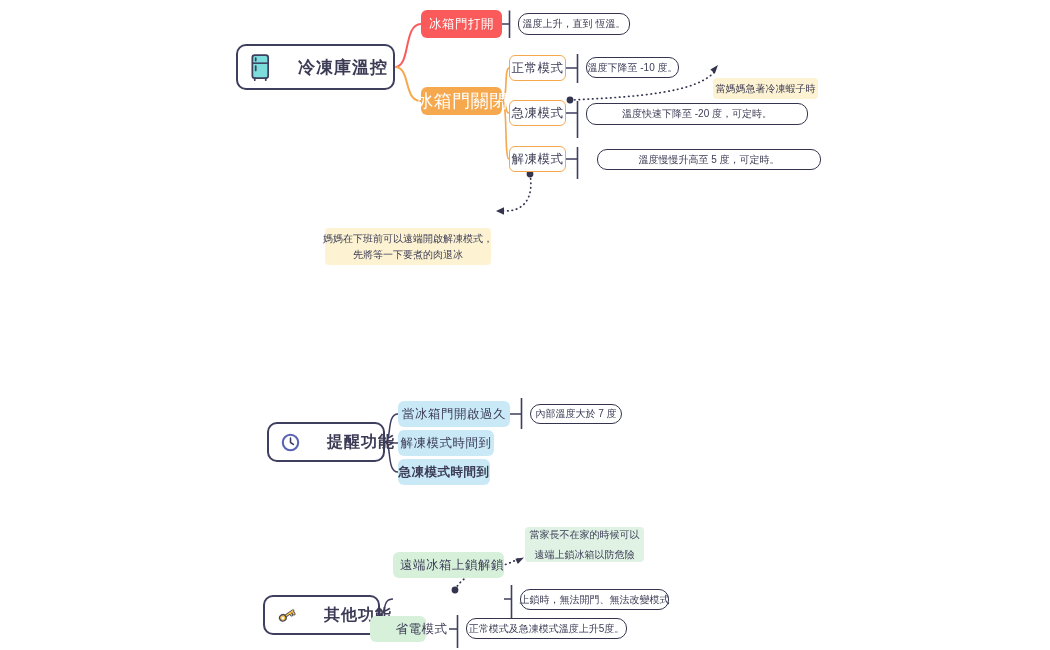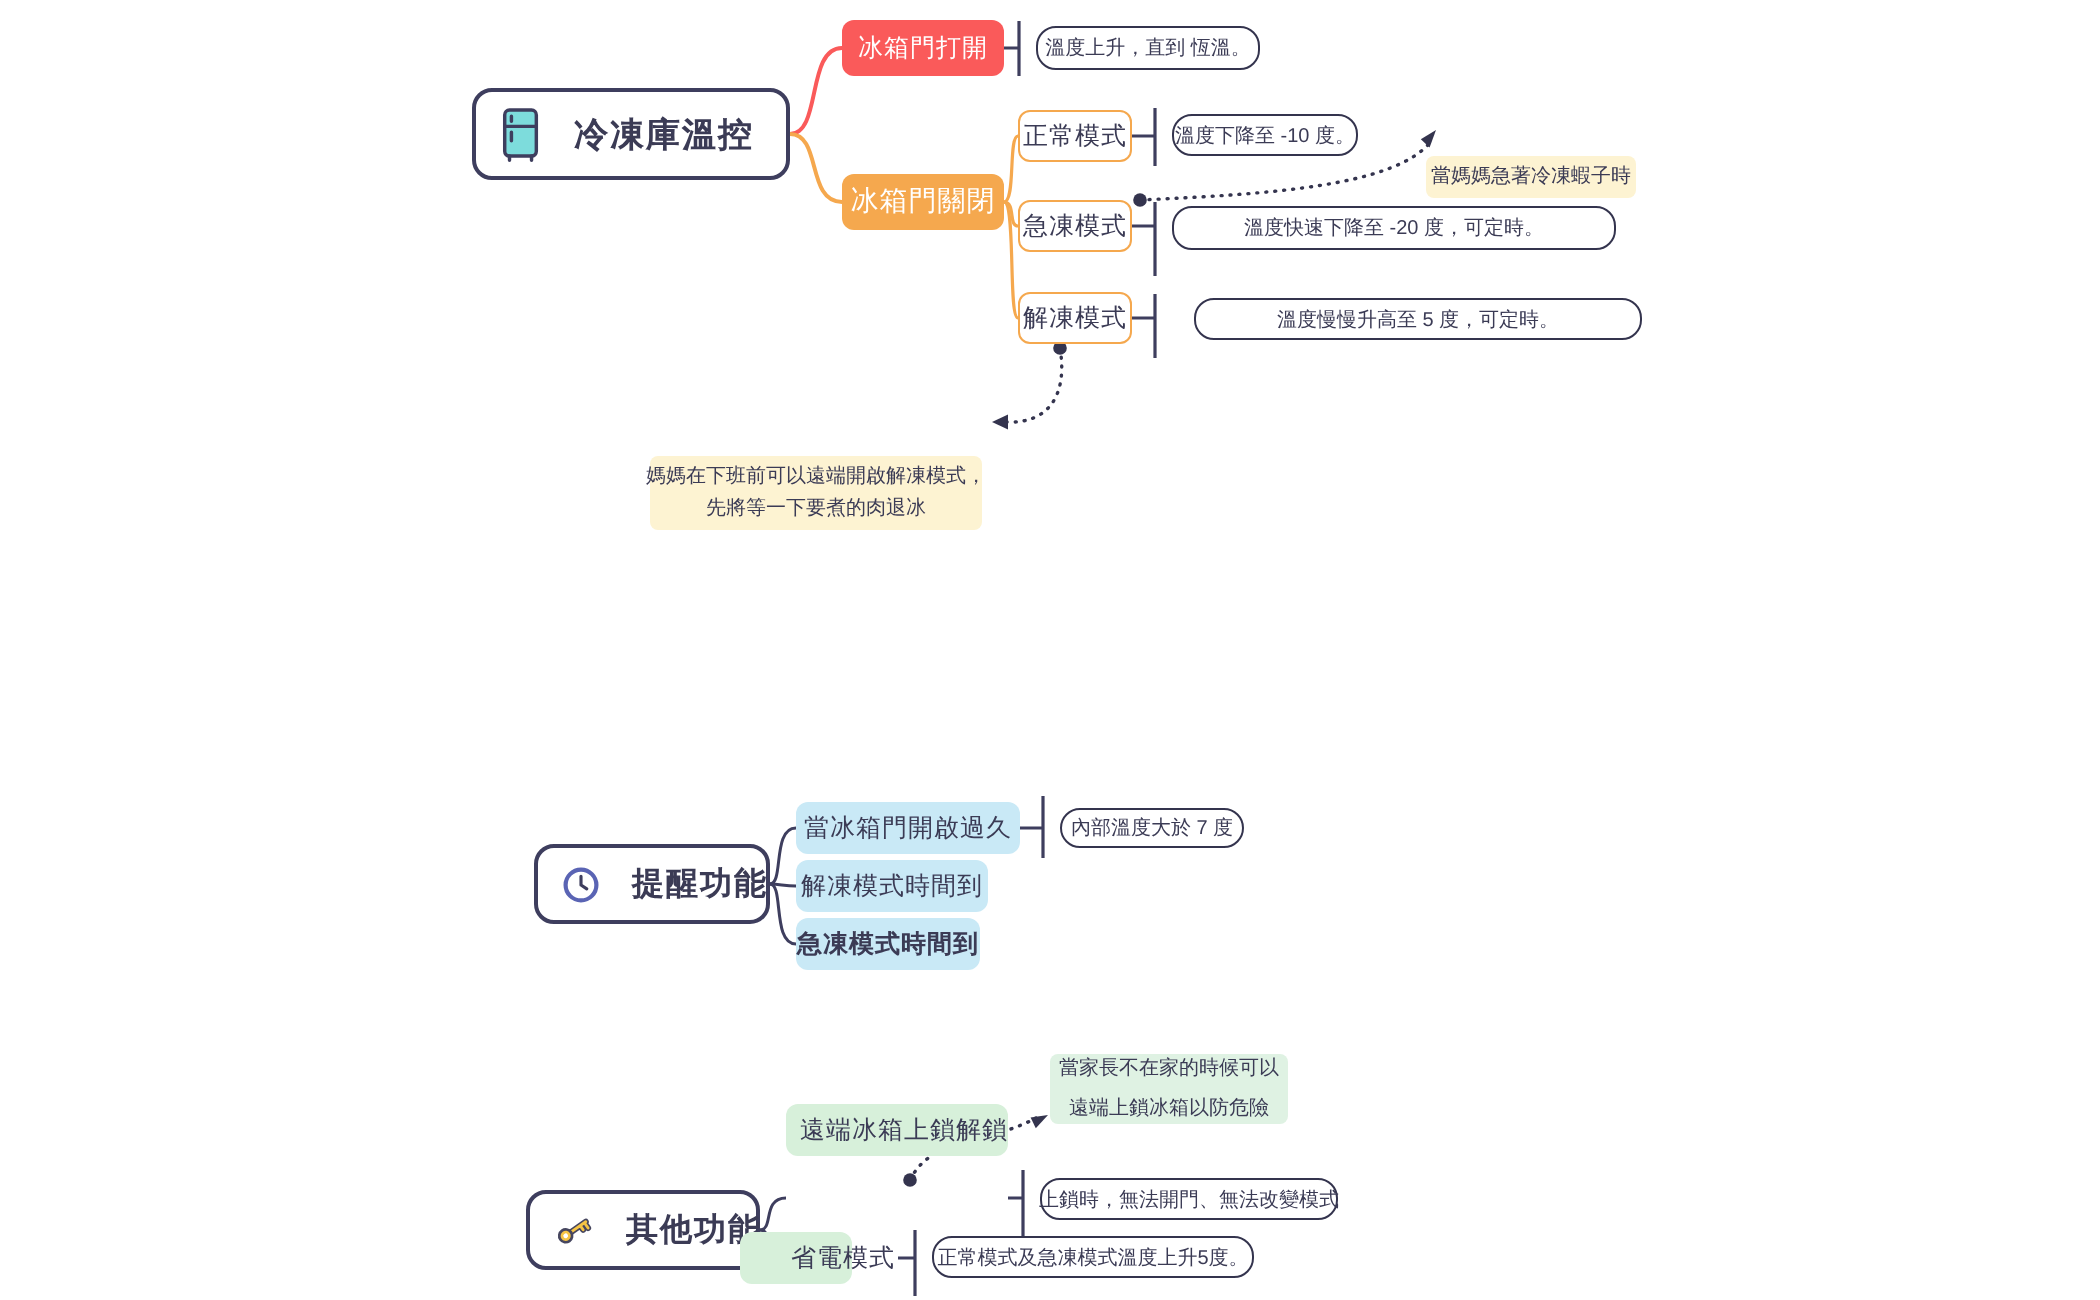--- a/index.html
+++ b/index.html
@@ -2,24 +2,24 @@
 <html><head>
 <meta charset="utf-8">
 <style>
   html,body{margin:0;padding:0;background:#fff;}
   #canvas{position:relative;width:1050px;height:650px;background:#ffffff;overflow:hidden;
           font-family:"Liberation Sans",sans-serif;color:#3b3b55;}
   #wires{position:absolute;left:0;top:0;width:1050px;height:650px;z-index:0;}
   .node{position:absolute;box-sizing:border-box;display:flex;align-items:center;justify-content:center;
         white-space:nowrap;z-index:1;color:#3b3b55;}
   .root{border:2px solid #3e3e5e;border-radius:10px;background:#fff;font-size:17px;font-weight:600;
-        justify-content:flex-start;gap:15px;padding:0 11px;letter-spacing:1px;}
+        justify-content:flex-start;gap:26px;padding:0 11px;letter-spacing:1px;}
   .root2{font-size:16px;}
   .pill-red{background:#fa5a5a;color:#fff;border-radius:6px;font-size:12.5px;letter-spacing:.5px;}
-  .pill-orange{background:#f5a84e;color:#fff;border-radius:6px;font-size:14px;letter-spacing:.5px;}
+  .pill-orange{background:#f5a84e;color:#fff;border-radius:6px;font-size:18px;letter-spacing:.5px;}
   .outline-orange{background:#fff;border:1.5px solid #f5a84e;border-radius:6px;font-size:12.5px;letter-spacing:.5px;}
   .pill-blue{background:#c9e9f6;border-radius:6px;font-size:12.5px;letter-spacing:.5px;}
   .pill-green{background:#d7f0da;border-radius:6px;font-size:12.5px;letter-spacing:.5px;}
   .topic{background:#fff;border:1.4px solid #34344e;border-radius:10px;font-size:10px;}
   .note{border-radius:4px;font-size:10px;text-align:center;flex-direction:column;line-height:1.55;}
   .note-yellow{background:#fdf3d2;margin-top:36px;}
   .note-green{background:#dff2e3;justify-content:space-between;}
   .icon{display:inline-flex;flex:none;}
 </style>
 </head>

